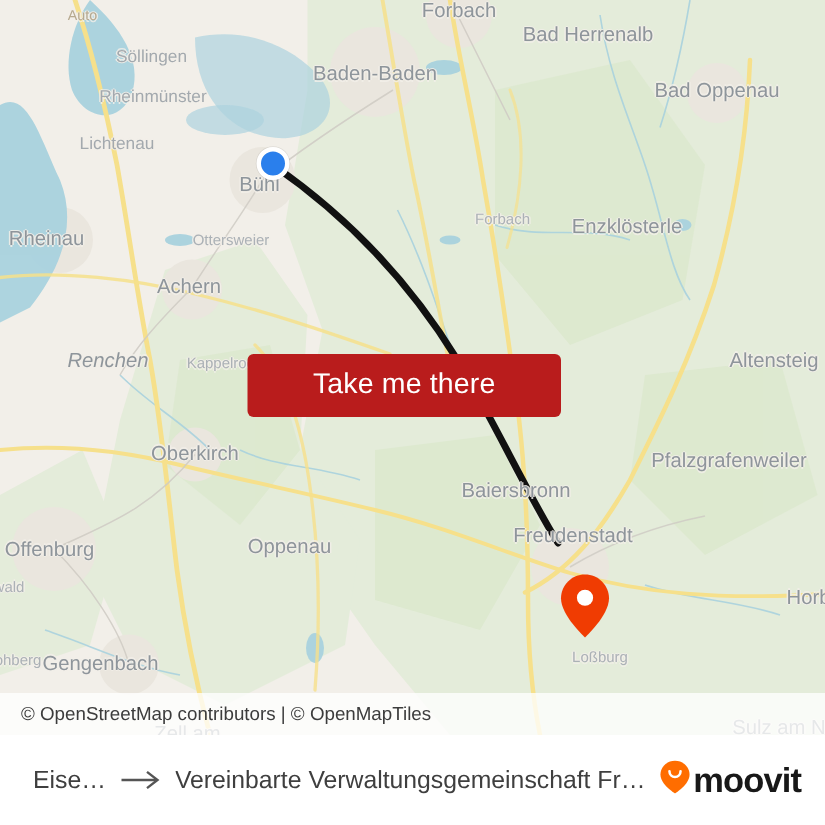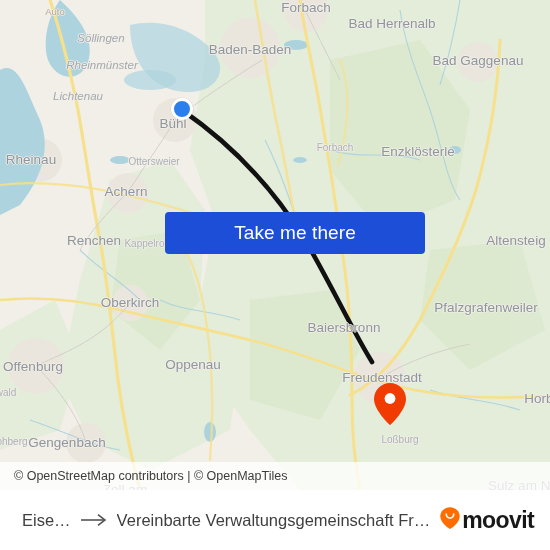--- a/index.html
+++ b/index.html
@@ -24,38 +24,38 @@
     color:#9aa0a6;
     font-family:"Liberation Sans", sans-serif;
     white-space:nowrap;
     transform:translate(-50%,-50%);
     text-shadow:
       1px 0 0 rgba(242,239,233,.85), -1px 0 0 rgba(242,239,233,.85),
       0 1px 0 rgba(242,239,233,.85), 0 -1px 0 rgba(242,239,233,.85);
     pointer-events:none;
   }
   .lbl.city{font-size:13.5px;color:#8e959b;}
-  .lbl.town{font-size:11.5px;color:#a3a9ae;font-style:italic;}
+  .lbl.town{font-size:11.5px;color:#a3a9ae;}
   .lbl.small{font-size:10px;color:#abb1b6;}
   .lbl.road{font-size:9.5px;color:#b6a98f;}
 
   
   .origin-dot{
     position:absolute;width:22px;height:22px;border-radius:50%;
     background:#2a7fec;border:3px solid #ffffff;
     box-sizing:border-box;
     transform:translate(-50%,-50%);
     box-shadow:0 0 0 .5px rgba(0,0,0,.08);
   }
   .dest-pin{position:absolute;transform:translate(-50%,-100%);}
 
   
   .take-btn{
-    position:absolute;left:165px;top:212px;width:260px;height:42px;
-    background:#1d4ed8;border-radius:4px;border:0;
+    position:absolute;left:165px;top:236px;width:209px;height:42px;
+    background:#b91c1c;border-radius:4px;border:0;
     color:#ffffff;font-size:19px;font-family:"Liberation Sans", sans-serif;
     display:flex;align-items:center;justify-content:center;
     cursor:pointer;letter-spacing:.1px;
   }
 
   
   .attribution{
     position:absolute;left:0;bottom:0;width:100%;height:28px;
     background:rgba(255,255,255,.78);
     display:flex;align-items:center;
@@ -176,38 +176,38 @@
 
     <svg width="550" height="490" viewBox="0 0 550 490" aria-hidden="true">
       <path d="M182,110 C240,150 278,196 305,240 C330,282 352,330 372,362" fill="none" stroke="#111111" stroke-width="4.6" stroke-linecap="round"></path>
     </svg>
 
     <div>
       <span class="lbl town" style="left: 101px; top: 38px;">Söllingen</span>
       <span class="lbl city" style="left: 306px; top: 7px;">Forbach</span>
       <span class="lbl city" style="left: 392px; top: 5px; margin-top: 18px;">Bad Herrenalb</span>
       <span class="lbl city" style="left: 250px; top: 49px;">Baden-Baden</span>
-      <span class="lbl city" style="left: 478px; top: 60px;">Bad Gaggenau</span>
+      <span class="lbl city" style="left: 478px; top: 60px;">Bad Oppenau</span>
       <span class="lbl town" style="left: 102px; top: 65px;">Rheinmünster</span>
       <span class="lbl town" style="left: 78px; top: 96px; text-align: center;">Lichtenau</span>
       <span class="lbl city" style="left: 173px; top: 123px;">Bühl</span>
       <span class="lbl small" style="left: 335px; top: 147px;">Forbach</span>
       <span class="lbl city" style="left: 418px; top: 151px;">Enzklösterle</span>
       <span class="lbl city" style="left: 31px; top: 159px;">Rheinau</span>
       <span class="lbl small" style="left: 154px; top: 161px;">Ottersweier</span>
       <span class="lbl city" style="left: 126px; top: 191px;">Achern</span>
-      <span class="lbl city" style="left: 94px; top: 240px;">Renchen</span>
+      <span class="lbl city" style="left: 72px; top: 240px; font-style: italic;">Renchen</span>
       <span class="lbl small" style="left: 155px; top: 243px;">Kappelrodeck</span>
       <span class="lbl city" style="left: 516px; top: 240px;">Altensteig</span>
       <span class="lbl city" style="left: 130px; top: 302px;">Oberkirch</span>
       <span class="lbl city" style="left: 486px; top: 307px;">Pfalzgrafenweiler</span>
       <span class="lbl city" style="left: 344px; top: 327px;">Baiersbronn</span>
       <span class="lbl city" style="left: 193px; top: 364px;">Oppenau</span>
       <span class="lbl city" style="left: 33px; top: 366px;">Offenburg</span>
-      <span class="lbl city" style="left: 382px; top: 377px;">Freudenstadt</span>
+      <span class="lbl city" style="left: 382px; top: 357px;">Freudenstadt</span>
       <span class="lbl city" style="left: 539px; top: 398px;">Horb</span>
       <span class="lbl small" style="left: 6px; top: 392px;">wald</span>
       <span class="lbl small" style="left: 400px; top: 439px;">Loßburg</span>
       <span class="lbl small" style="left: 12px; top: 441px;">ohberg</span>
       <span class="lbl city" style="left: 67px; top: 442px;">Gengenbach</span>
       <span class="lbl city" style="left: 523px; top: 485px;">Sulz am Ne</span>
       <span class="lbl city" style="left: 125px; top: 489px;">Zell am</span>
       <span class="lbl road" style="left: 55px; top: 11px;">Auto</span>
     </div>
 

